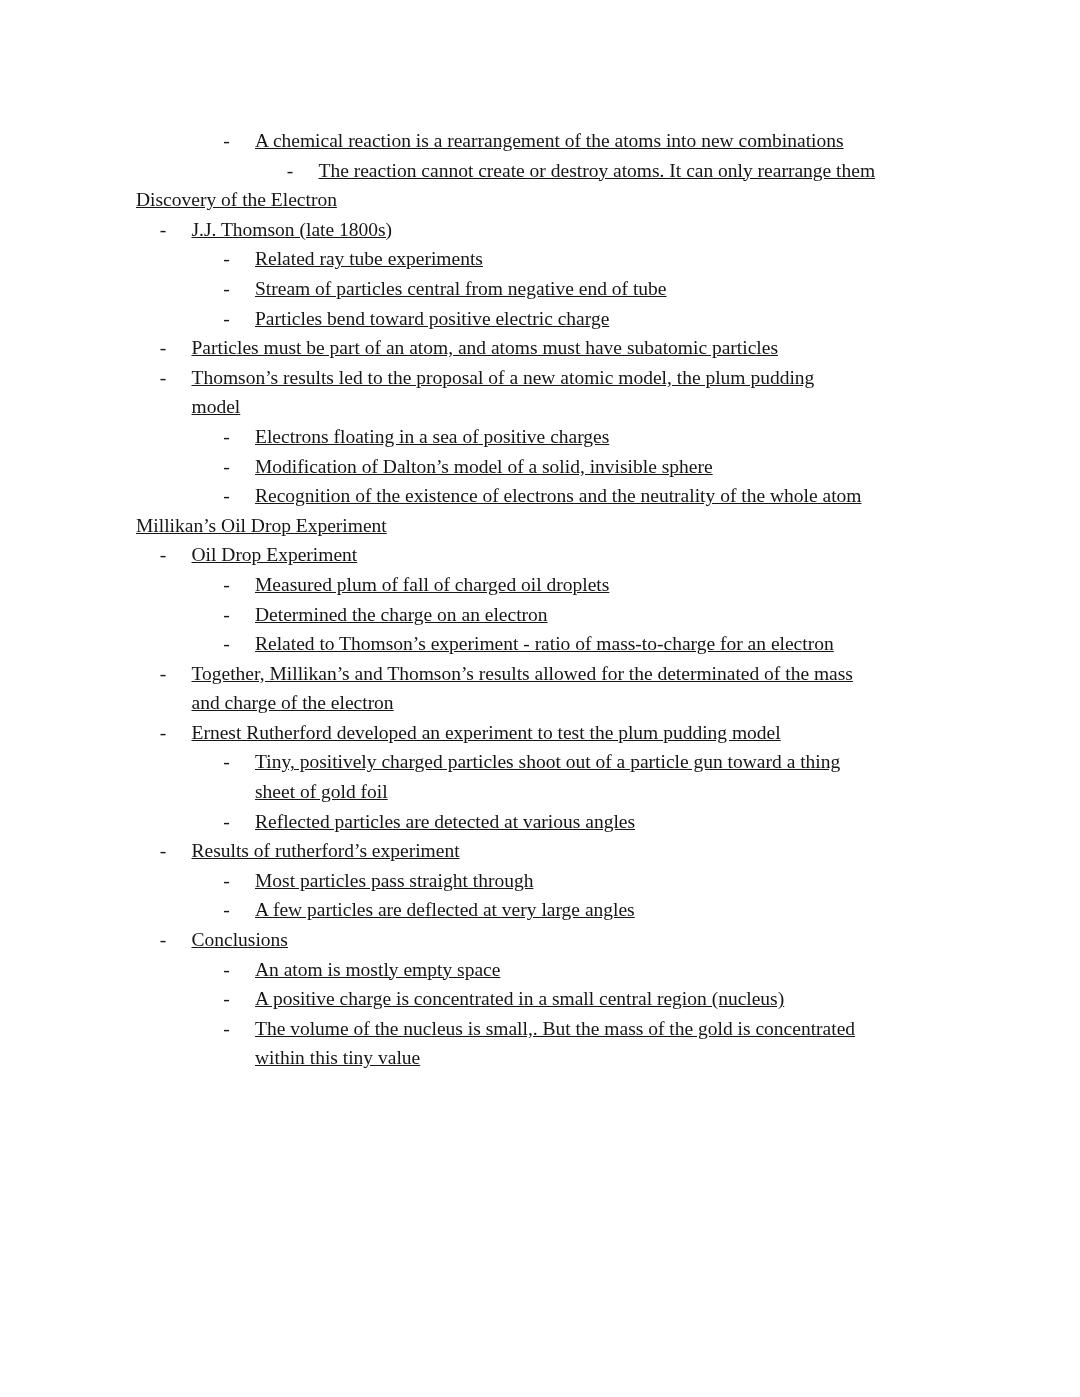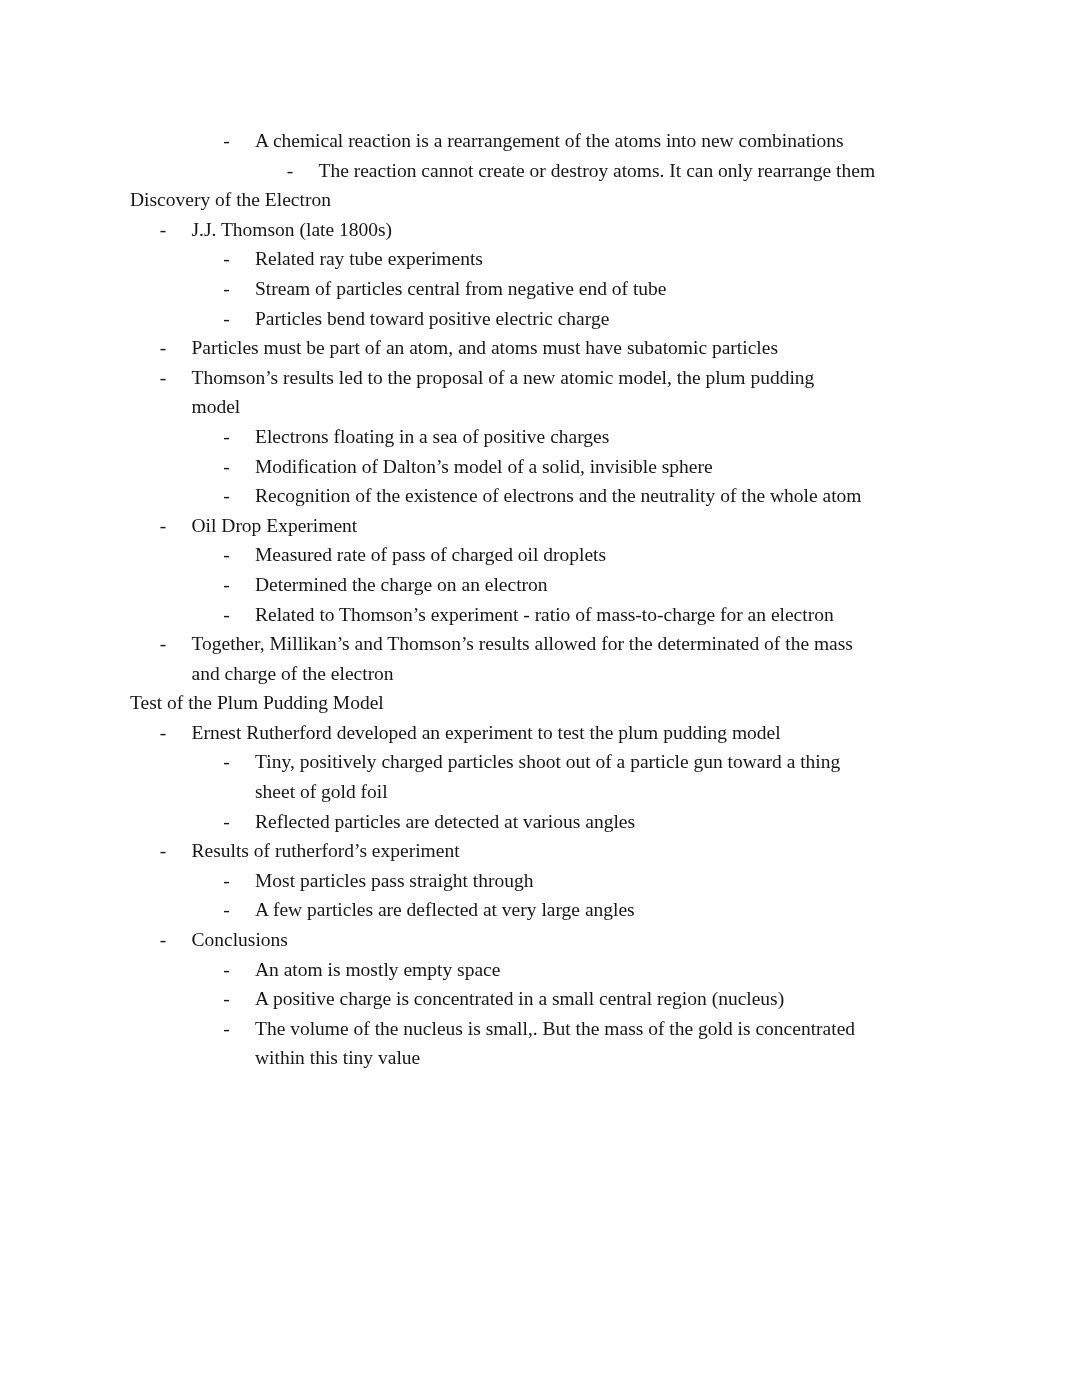--- a/index.html
+++ b/index.html
@@ -28,22 +28,23 @@
     display: flex;
     align-items: flex-start;
   }
   .item .marker {
     flex: 0 0 31.75px;
     min-width: 0;
   }
   .item .text {
     white-space: pre-wrap;
     flex: 1 1 auto;
+    text-decoration: underline;
   }
-  .level-0 { margin-left: 2px; justify-content: center; }
+  .level-0 { margin-left: 8px; justify-content: center; }
   .level-0 .marker { flex-basis: 0; }
   .level-1 { margin-left: 31.75px; }
   .level-2 { margin-left: 95.25px; }
   .level-3 { margin-left: 158.75px; }
 </style>
 </head>
 <body>
 
 <div class="page">
   <div class="content" id="doc">
@@ -89,44 +90,44 @@
     <span class="text">Electrons floating in a sea of positive charges</span>
   </div>
       <div class="item level-2">
     <span class="marker">-</span>
     <span class="text">Modification of Dalton’s model of a solid, invisible sphere</span>
   </div>
       <div class="item level-2">
     <span class="marker">-</span>
     <span class="text">Recognition of the existence of electrons and the neutrality of the whole atom</span>
   </div>
+      <div class="item level-0">
+    <span class="marker"></span>
+    <span class="text">Millikan’s Oil Drop Experiment</span>
+  </div>
       <div class="item level-1">
     <span class="marker">-</span>
     <span class="text">Oil Drop Experiment</span>
   </div>
       <div class="item level-2">
     <span class="marker">-</span>
-    <span class="text">Measured rate of pass of charged oil droplets</span>
+    <span class="text">Measured plum of fall of charged oil droplets</span>
   </div>
       <div class="item level-2">
     <span class="marker">-</span>
     <span class="text">Determined the charge on an electron</span>
   </div>
       <div class="item level-2">
     <span class="marker">-</span>
     <span class="text">Related to Thomson’s experiment - ratio of mass-to-charge for an electron</span>
   </div>
       <div class="item level-1">
     <span class="marker">-</span>
     <span class="text">Together, Millikan’s and Thomson’s results allowed for the determinated of the mass
 and charge of the electron</span>
-  </div>
-      <div class="item level-0">
-    <span class="marker"></span>
-    <span class="text">Test of the Plum Pudding Model</span>
   </div>
       <div class="item level-1">
     <span class="marker">-</span>
     <span class="text">Ernest Rutherford developed an experiment to test the plum pudding model</span>
   </div>
       <div class="item level-2">
     <span class="marker">-</span>
     <span class="text">Tiny, positively charged particles shoot out of a particle gun toward a thing
 sheet of gold foil</span>
   </div>

